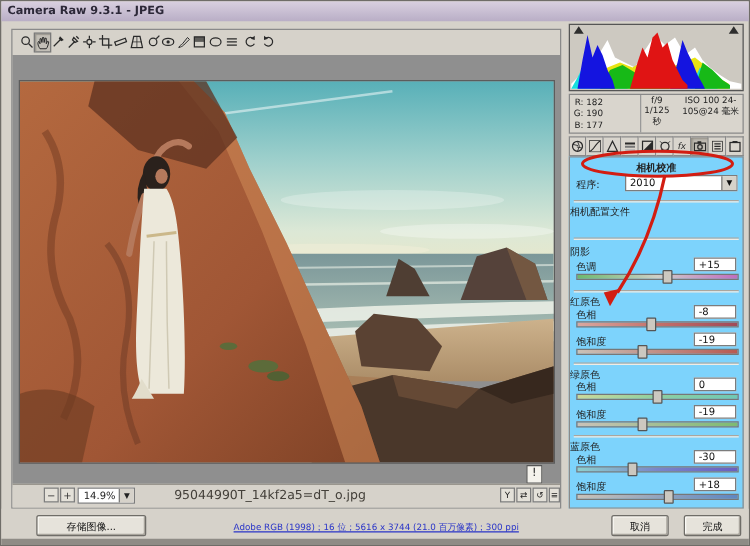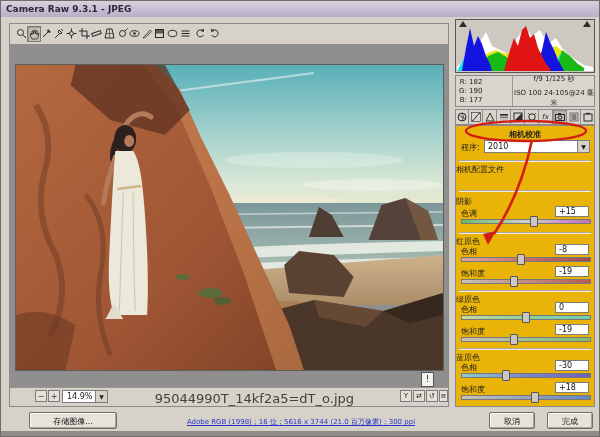--- a/index.html
+++ b/index.html
@@ -12,33 +12,33 @@
   .tool{position:absolute;top:2px;width:12px;height:14px;display:flex;align-items:center;justify-content:center;}
   .tool.sel{border:1px solid #7a7a7a;background:#c3bfb7;box-shadow:inset 1px 1px 1px #9a968e;}
   .canvas{position:absolute;left:0;top:20px;width:438px;height:346px;background:#8f8f8f;}
   .photo{position:absolute;left:5px;top:20px;width:427px;height:305px;border:1px solid #5c5c5c;}
   .photo svg{display:block;width:100%;height:100%;}
   .warn{position:absolute;left:411px;top:328px;width:11px;height:13px;background:#f4f2ec;border:1px solid #555;font-size:9px;line-height:13px;text-align:center;color:#222;}
   .bstrip{position:absolute;left:0;bottom:0;width:438px;height:18px;background:#d6d2ca;border-top:1px solid #9a968e;}
   .mbtn{position:absolute;top:2px;width:12px;height:12px;background:#e4e1d9;border:1px solid #7c7c7c;font-size:8px;line-height:11px;text-align:center;color:#333;box-sizing:border-box;}
   .zoomsel{position:absolute;left:52px;top:2px;width:46px;height:13px;background:#fff;border:1px solid #7c7c7c;font-size:8px;line-height:12px;box-sizing:border-box;padding-left:4px;color:#222;}
   .zoomsel .arr{position:absolute;right:0;top:0;width:11px;height:11px;background:#d6d2ca;border-left:1px solid #7c7c7c;text-align:center;font-size:6px;line-height:11px;}
-  .fname{position:absolute;left:124px;top:3px;width:220px;text-align:right;font-size:13px;color:#44403a;}
+  .fname{position:absolute;left:96px;top:3px;width:220px;text-align:center;font-size:10px;color:#44403a;}
   
   .panel{position:absolute;left:452px;top:18px;width:146px;height:388px;}
   .hist{position:absolute;left:2px;top:0;width:140px;height:54px;background:#cdc9c1;border:1px solid #555;box-sizing:border-box;}
   .clip{position:absolute;top:1px;width:0;height:0;border-left:4px solid transparent;border-right:4px solid transparent;border-bottom:6px solid #2e2e2e;}
   .info{position:absolute;left:2px;top:56px;width:140px;height:32px;border:1px solid #888;box-sizing:border-box;background:#d9d5cd;}
   .rgbcol{position:absolute;left:3px;top:2px;font-size:7px;line-height:9px;color:#222;text-align:right;}
-  .expcol{position:absolute;left:56px;top:0;width:82px;height:100%;border-left:1px solid #999;text-align:center;font-size:7px;color:#222;display:flex;flex-direction:column;justify-content:center;gap:4px;}
+  .expcol{position:absolute;left:56px;top:0;width:82px;height:100%;border-left:1px solid #999;text-align:center;font-size:7px;color:#222;display:flex;flex-direction:row;justify-content:center;gap:4px;}
   .tabs{position:absolute;left:2px;top:90px;width:152px;height:16px;display:flex;text-align:right;}
   .tab{width:14px;height:16px;border:1px solid #8a8a8a;border-left:none;box-sizing:border-box;display:flex;align-items:center;justify-content:center;background:#d9d5cd;}
   .tab:first-child{border-left:1px solid #8a8a8a;}
   .tab.sel{background:#bfbbb3;box-shadow:inset 1px 1px 2px #8d897f;}
-  .content{position:absolute;left:2px;top:106px;width:140px;height:282px;border:1px solid #8a8a8a;box-sizing:border-box;background:#eab308;}
+  .content{position:absolute;left:2px;top:106px;width:140px;height:282px;border:1px solid #8a8a8a;box-sizing:border-box;background:#7dd3fc;}
   .ptitle{position:absolute;left:0;top:3px;width:100%;text-align:center;font-size:8px;font-weight:bold;color:#222;}
   .row{position:absolute;left:0;width:100%;height:13px;}
   .lbl{position:absolute;left:5px;top:2px;font-size:8px;color:#222;}
   .ddl{position:absolute;top:0;height:13px;background:#fff;border:1px solid #7c7c7c;box-sizing:border-box;font-size:8px;line-height:11px;padding-left:3px;color:#111;}
   .ddl .arr{position:absolute;right:0;top:0;width:11px;height:11px;background:#d6d2ca;border-left:1px solid #7c7c7c;text-align:center;font-size:6px;line-height:11px;}
   .sep{position:absolute;left:3px;width:132px;height:0;border-top:1px solid #aaa69e;border-bottom:1px solid #f0ede6;}
   .ghead{position:absolute;left:0;width:100%;text-align:left;font-size:8px;color:#222;}
   .vbox{position:absolute;right:5px;top:0;width:34px;height:11px;background:#fff;border:1px solid #7c7c7c;font-size:8px;line-height:10px;padding-left:3px;box-sizing:border-box;color:#111;}
   .track{position:absolute;left:5px;width:130px;height:5px;border:1px solid #777;box-sizing:border-box;}
   .thumb{position:absolute;top:-4px;width:8px;height:11px;background:#ccc8c0;border:1px solid #555;box-sizing:border-box;transform:translateX(-50%);border-radius:1px;}
@@ -336,21 +336,21 @@
             <rect x="3" y="0.8" width="4" height="1.4" fill="#2a2a2a"></rect>
           </svg>
         </span>
     </div>
 
     <div class="content">
       <div class="ptitle">相机校准</div>
 
       <div class="row" style="top:14px">
         <span class="lbl">程序:</span>
-        <span class="ddl" style="left:28px;right:4px"><span>2010</span><span class="arr">▼</span></span>
+        <span class="ddl" style="left:44px;right:4px"><span>2010</span><span class="arr">▼</span></span>
       </div>
 
       <div class="sep" style="top:34px"></div>
       <div class="ghead" style="top:38px">相机配置文件</div>
 
 
       <div class="sep" style="top:64px"></div>
       <div class="ghead" style="top:70px">阴影</div>
       <div class="row" style="top:80px">
         <span class="lbl">色调</span>

